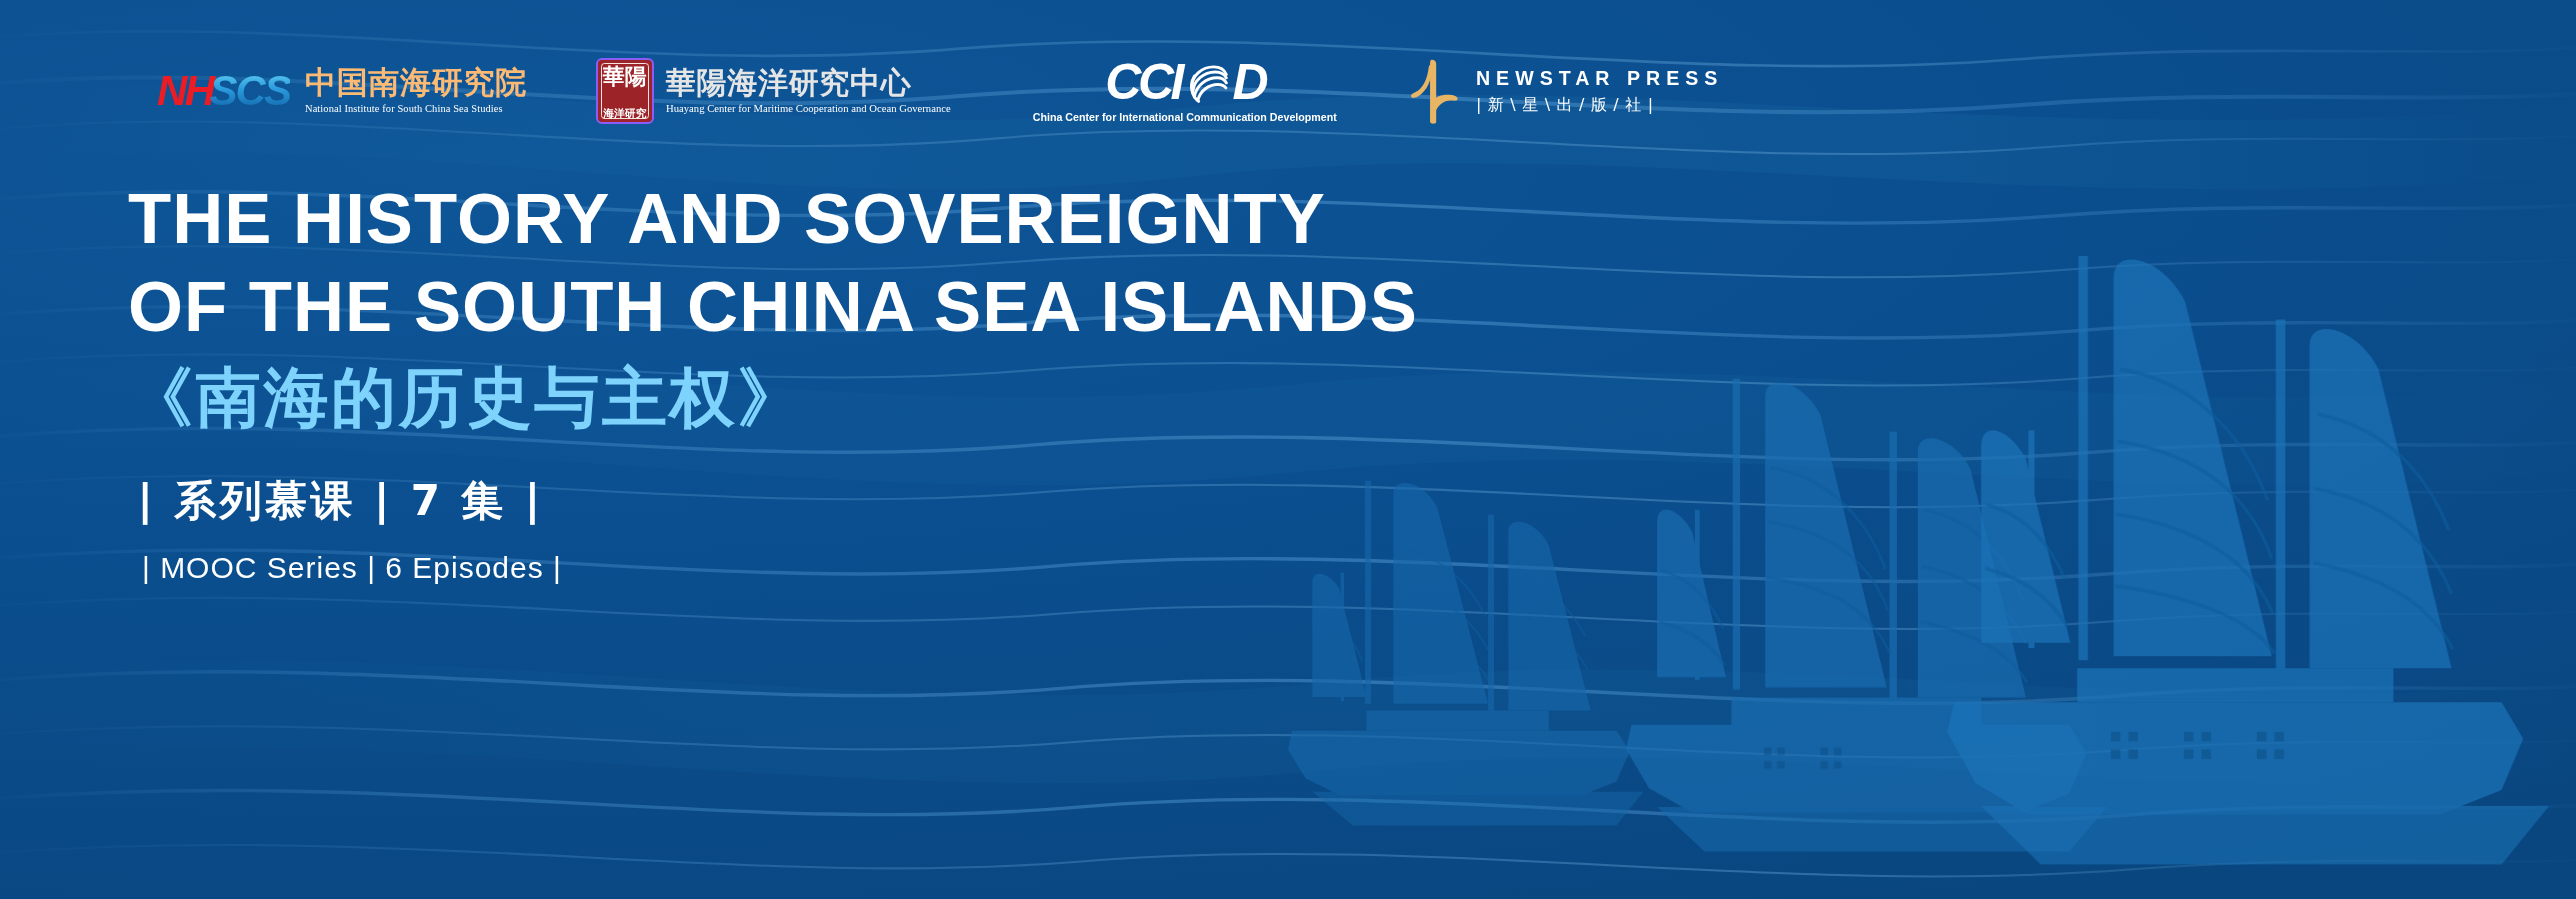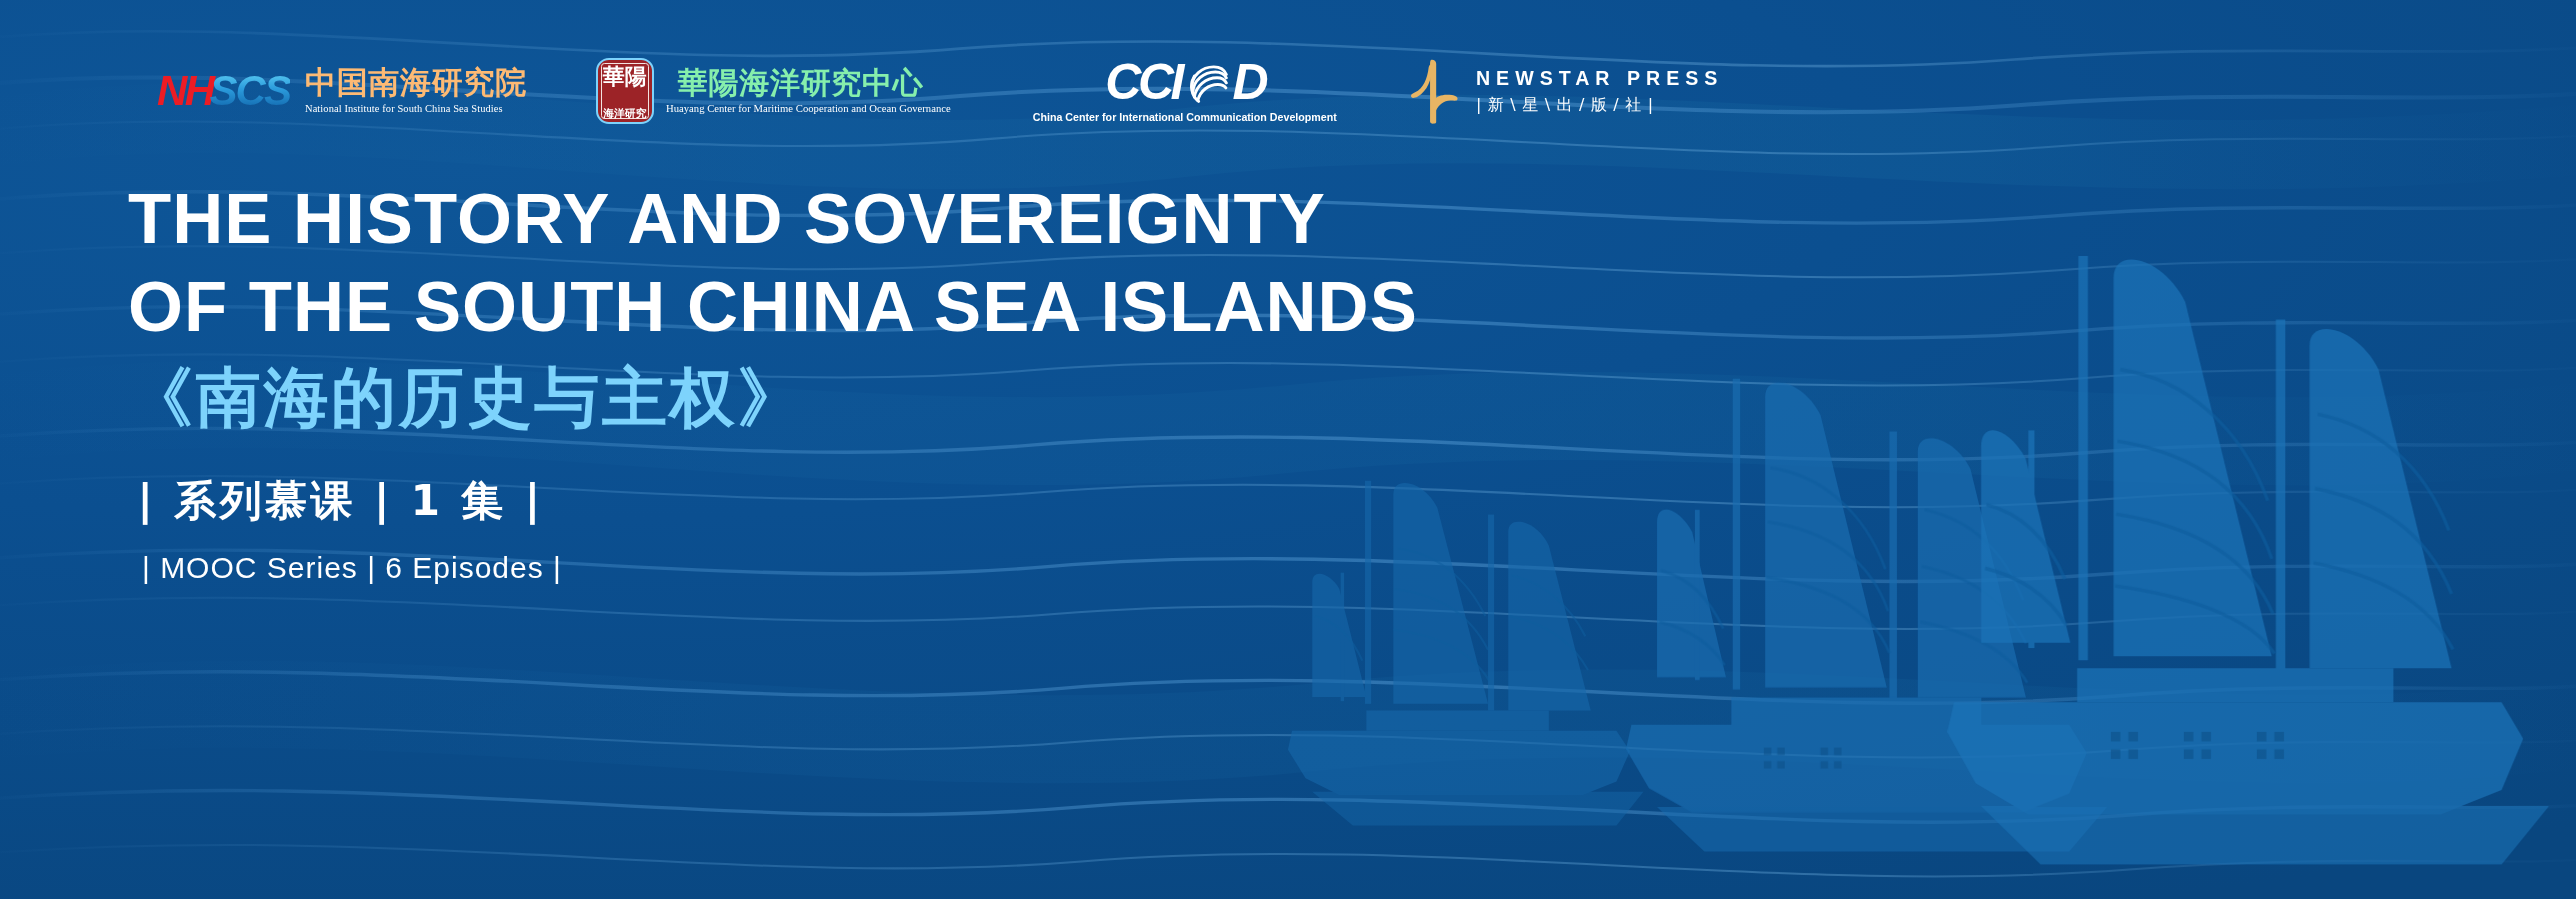--- a/index.html
+++ b/index.html
@@ -74,23 +74,23 @@
     font-family:"Liberation Serif", serif; letter-spacing:0.1px;
     white-space:nowrap; transform:scaleX(0.95); transform-origin:left center;
   }
 
   
   .logo-gap { width:42px; }
 
   
   .huayang { display:flex; align-items:center; margin-right:27px; }
   .seal {
-    width:58px; height:66px; border-radius:13px;
+    width:58px; height:66px; border-radius:6px;
     background:#9c2327;
-    border:2px solid #7dd3fc;
+    border:2px solid #8b5cf6;
     display:flex; flex-direction:column; align-items:center; justify-content:center;
     box-shadow:inset 0 0 0 2px #9c2327;
     position:relative; flex:none;
   }
   .seal::after {
     content:""; position:absolute; inset:2.7px;
     border:1.7px solid #f3e3e0; border-radius:3.4px;
     pointer-events:none;
   }
   .seal-top {
@@ -98,22 +98,22 @@
     font-family:"DejaVu Sans", sans-serif; letter-spacing:0px;
     margin-top:2px; position:relative; z-index:1;
   }
   .seal-bot {
     color:#fff; font-size:10.8px; font-weight:bold; line-height:1;
     font-family:Liberation Serif, serif; margin-top:20px;
     position:relative; z-index:1;
   }
   .hy-txt { margin-left:12px; display:flex; flex-direction:column; justify-content:center; }
   .hy-cn {
-    color:#86efac; font-size:30px; font-weight:bold; line-height:1.05;
-    font-family:"DejaVu Sans", sans-serif; white-space:nowrap; letter-spacing:0.7px;margin-left:12px;
+    color:#e5e5e5; font-size:30px; font-weight:bold; line-height:1.05;
+    font-family:"DejaVu Sans", sans-serif; white-space:nowrap; letter-spacing:0.7px;
   }
   .hy-en {
     color:#fff; font-size:11px; line-height:1.2; margin-top:4px;
     font-family:"Liberation Serif", serif; white-space:nowrap;
     transform:scaleX(0.97); transform-origin:left center;
   }
 
   
   .ccicd { display:flex; flex-direction:column; align-items:center; justify-content:center; margin-right:27px; }
   .ccicd-mark { display:flex; align-items:center; height:45px;gap:8px; }
@@ -408,18 +408,18 @@
         <div class="ns-cn">| 新 \ 星 \ 出 / 版 / 社 |</div>
       </div>
     </div>
 
   </div>
 
   <div class="copy">
     <div class="title-en">THE HISTORY AND SOVEREIGNTY</div>
     <div class="title-en">OF THE SOUTH CHINA SEA ISLANDS</div>
     <div class="title-cn">《南海的历史与主权》</div>
-    <div class="sub-cn">| 系列慕课  | 1 集 |</div>
+    <div class="sub-cn">| 系列慕课  | 7 集 |</div>
     <div class="sub-en">|  MOOC Series  |  6 Episodes  |</div>
   </div>
 
 </div>
 
 
 </body></html>

